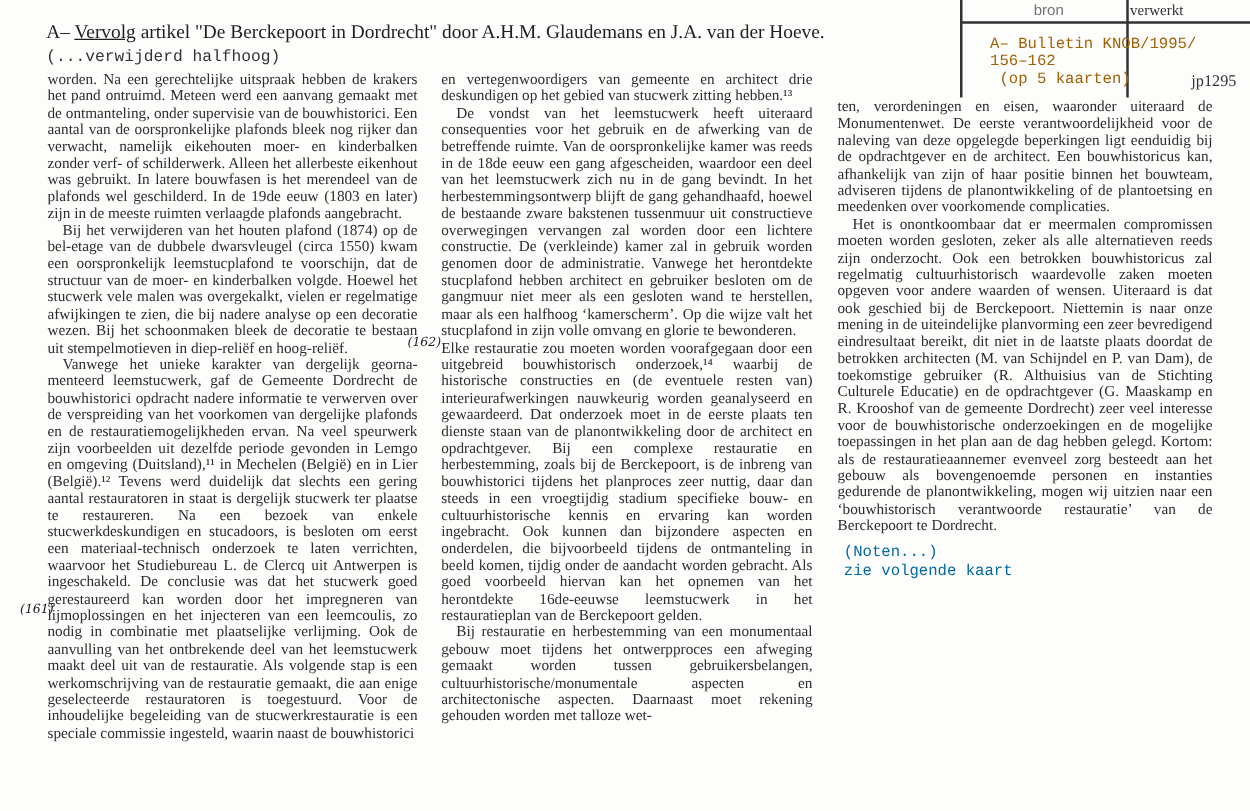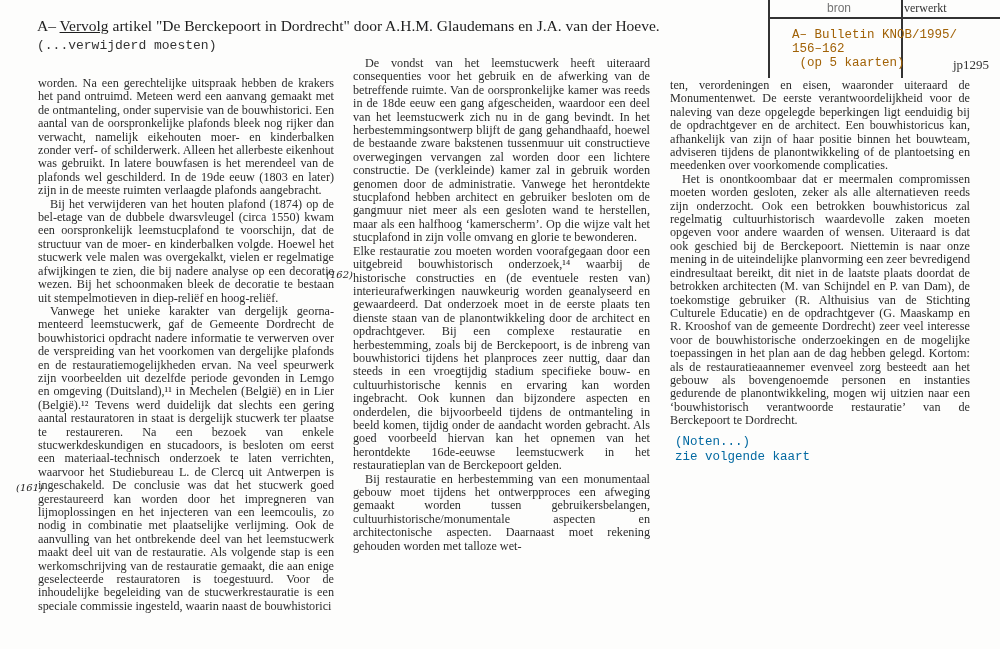--- a/index.html
+++ b/index.html
@@ -3,41 +3,41 @@
 <meta charset="utf-8">
 <style>
   html, body { margin:0; padding:0; }
   body { width:1000px; height:649px; background:#fdfdfc; position:relative; overflow:hidden; color:#2a2a2a; }
   .title { position:absolute; left:37px; top:17px; font-family:"Liberation Serif","DejaVu Serif",serif; font-size:15.5px; color:#1e1e1e; white-space:nowrap; }
   .title .ul { text-decoration:underline;text-align:center; }
   .subtitle { position:absolute; left:37px; top:38px; font-family:"Liberation Mono","DejaVu Sans Mono",monospace; font-size:13px; color:#333; white-space:nowrap; }
   .col { position:absolute; font-family:"Liberation Serif","DejaVu Serif",serif; font-size:12.2px; line-height:13.4px; color:#2c2c2c; text-align:justify; }
   .col p { margin:0; }
   .col p.ind { text-indent:12px; }
-  .col1 { left:38px; top:57px; width:296px;margin-top:20px; }
+  .col1 { left:38px; top:57px; width:296px; }
   .col2 { left:353px; top:57px; width:297px; }
   .col3 { left:670px; top:79px; width:300px; }
   .heading { font-weight:bold; margin:6px 0 6px 0 !important; }
   .hand { position:absolute; font-family:"DejaVu Serif",serif; font-style:italic; font-size:10px; color:#222; }
   .hand161 { left:16px; top:482px;text-align:center; }
   .hand162 { left:326px; top:269px; }
   .box { position:absolute; left:768px; top:0; width:232px; height:78px; }
   .box .vl { position:absolute; background:#333; width:1.5px; }
   .box .hl { position:absolute; background:#333; height:1.5px; }
   .bron-h { position:absolute; left:780px; top:1px; width:118px; text-align:center; font-family:"Liberation Sans","DejaVu Sans",sans-serif; font-size:12px; color:#737373; }
   .verw-h { position:absolute; left:904px; top:1px; width:108px; text-align:left; font-family:Liberation Serif, serif; font-size:12px; color:#333; }
   .bron-v { position:absolute; left:776px; top:28px; font-family:"Liberation Mono","DejaVu Sans Mono",monospace; font-size:12.5px; line-height:14px; color:#a16207; white-space:pre;margin-left:16px; }
   .verw-v { position:absolute; left:953px; top:57px; font-family:"Liberation Serif","DejaVu Serif",serif; font-size:13px; color:#333; }
   .notes { position:absolute; left:675px; top:435px; font-family:"Liberation Mono","DejaVu Sans Mono",monospace; font-size:12.5px; line-height:15px; color:#0369a1; white-space:pre; }
 </style>
 </head>
 <body>
 
 <div class="title"><span>A– </span><span class="ul">Vervolg</span><span> artikel "De Berckepoort in Dordrecht" door A.H.M. Glaudemans en J.A. van der Hoeve.</span></div>
-<div class="subtitle">(...verwijderd moesten)</div>
+<div class="subtitle">(...verwijderd halfhoog)</div>
 
 <div class="box">
   <div class="vl" style="left:0;top:0;height:78px"></div>
   <div class="vl" style="left:133px;top:0;height:78px"></div>
   <div class="hl" style="left:0;top:17px;width:232px"></div>
 </div>
 <div class="bron-h">bron</div>
 <div class="verw-h">verwerkt</div>
 <div class="bron-v">A– Bulletin KNOB/1995/
 156–162
@@ -47,20 +47,21 @@
 <div class="hand hand161">(161)</div>
 <div class="hand hand162">(162)</div>
 
 <div class="col col1">
   <p>worden. Na een gerechtelijke uitspraak hebben de krakers het pand ontruimd. Meteen werd een aanvang gemaakt met de ontmanteling, onder supervisie van de bouwhistorici. Een aantal van de oorspronkelijke plafonds bleek nog rijker dan verwacht, namelijk eikehouten moer- en kinderbalken zonder verf- of schilderwerk. Alleen het allerbeste eikenhout was gebruikt. In latere bouwfasen is het merendeel van de plafonds wel geschilderd. In de 19de eeuw (1803 en later) zijn in de meeste ruimten verlaagde plafonds aangebracht.</p>
   <p class="ind">Bij het verwijderen van het houten plafond (1874) op de bel-etage van de dubbele dwarsvleugel (circa 1550) kwam een oorspronkelijk leemstucplafond te voorschijn, dat de structuur van de moer- en kinderbalken volgde. Hoewel het stucwerk vele malen was overgekalkt, vielen er regelmatige afwijkingen te zien, die bij nadere analyse op een decoratie wezen. Bij het schoonmaken bleek de decoratie te bestaan uit stempelmotieven in diep-reliëf en hoog-reliëf.</p>
   <p class="ind">Vanwege het unieke karakter van dergelijk georna­menteerd leemstucwerk, gaf de Gemeente Dordrecht de bouwhistorici opdracht nadere informatie te verwerven over de verspreiding van het voorkomen van dergelijke plafonds en de restauratiemogelijkheden ervan. Na veel speurwerk zijn voorbeelden uit dezelfde periode gevonden in Lemgo en omgeving (Duitsland),¹¹ in Mechelen (België) en in Lier (België).¹² Tevens werd duidelijk dat slechts een gering aantal restauratoren in staat is dergelijk stucwerk ter plaatse te restaureren. Na een bezoek van enkele stucwerkdeskundigen en stucadoors, is besloten om eerst een materiaal-technisch onderzoek te laten verrichten, waarvoor het Studiebureau L. de Clercq uit Antwerpen is ingeschakeld. De conclusie was dat het stucwerk goed gerestaureerd kan worden door het impregneren van lijmoplossingen en het injecteren van een leemcoulis, zo nodig in combinatie met plaatselijke verlijming. Ook de aanvulling van het ontbrekende deel van het leemstucwerk maakt deel uit van de restauratie. Als volgende stap is een werkomschrijving van de restauratie gemaakt, die aan enige geselecteerde restauratoren is toegestuurd. Voor de inhoudelijke begeleiding van de stucwerkrestauratie is een speciale commissie ingesteld, waarin naast de bouwhistorici</p>
 </div>
 
 <div class="col col2">
+  <p>en vertegenwoordigers van gemeente en architect drie deskundigen op het gebied van stucwerk zitting hebben.¹³</p>
   <p class="ind">De vondst van het leemstucwerk heeft uiteraard consequenties voor het gebruik en de afwerking van de betreffende ruimte. Van de oorspronkelijke kamer was reeds in de 18de eeuw een gang afgescheiden, waardoor een deel van het leemstucwerk zich nu in de gang bevindt. In het herbestemmingsontwerp blijft de gang gehandhaafd, hoewel de bestaande zware bakstenen tussenmuur uit constructieve overwegingen vervangen zal worden door een lichtere constructie. De (verkleinde) kamer zal in gebruik worden genomen door de administratie. Vanwege het herontdekte stucplafond hebben architect en gebruiker besloten om de gangmuur niet meer als een gesloten wand te herstellen, maar als een halfhoog ‘kamerscherm’. Op die wijze valt het stucplafond in zijn volle omvang en glorie te bewonderen.</p>
   <p>Elke restauratie zou moeten worden voorafgegaan door een uitgebreid bouwhistorisch onderzoek,¹⁴ waarbij de historische constructies en (de eventuele resten van) interieurafwerkingen nauwkeurig worden geanalyseerd en gewaardeerd. Dat onderzoek moet in de eerste plaats ten dienste staan van de planontwikkeling door de architect en opdrachtgever. Bij een complexe restauratie en herbestemming, zoals bij de Berckepoort, is de inbreng van bouwhistorici tijdens het planproces zeer nuttig, daar dan steeds in een vroegtijdig stadium specifieke bouw- en cultuurhistorische kennis en ervaring kan worden ingebracht. Ook kunnen dan bijzondere aspecten en onderdelen, die bijvoorbeeld tijdens de ontmanteling in beeld komen, tijdig onder de aandacht worden gebracht. Als goed voorbeeld hiervan kan het opnemen van het herontdekte 16de-eeuwse leemstucwerk in het restauratieplan van de Berckepoort gelden.</p>
   <p class="ind">Bij restauratie en herbestemming van een monumentaal gebouw moet tijdens het ontwerpproces een afweging gemaakt worden tussen gebruikersbelangen, cultuurhistorische/monumentale aspecten en architectonische aspecten. Daarnaast moet rekening gehouden worden met talloze wet-</p>
 </div>
 
 <div class="col col3">
   <p>ten, verordeningen en eisen, waaronder uiteraard de Monumentenwet. De eerste verantwoordelijkheid voor de naleving van deze opgelegde beperkingen ligt eenduidig bij de opdrachtgever en de architect. Een bouwhistoricus kan, afhankelijk van zijn of haar positie binnen het bouwteam, adviseren tijdens de planontwikkeling of de plantoetsing en meedenken over voorkomende complicaties.</p>
   <p class="ind">Het is onontkoombaar dat er meermalen compromissen moeten worden gesloten, zeker als alle alternatieven reeds zijn onderzocht. Ook een betrokken bouwhistoricus zal regelmatig cultuurhistorisch waardevolle zaken moeten opgeven voor andere waarden of wensen. Uiteraard is dat ook geschied bij de Berckepoort. Niettemin is naar onze mening in de uiteindelijke planvorming een zeer bevredigend eindresultaat bereikt, dit niet in de laatste plaats doordat de betrokken architecten (M. van Schijndel en P. van Dam), de toekomstige gebruiker (R. Althuisius van de Stichting Culturele Educatie) en de opdrachtgever (G. Maaskamp en R. Krooshof van de gemeente Dordrecht) zeer veel interesse voor de bouwhistorische onderzoekingen en de mogelijke toepassingen in het plan aan de dag hebben gelegd. Kortom: als de restauratieaannemer evenveel zorg besteedt aan het gebouw als bovengenoemde personen en instanties gedurende de planontwikkeling, mogen wij uitzien naar een ‘bouwhistorisch verantwoorde restauratie’ van de Berckepoort te Dordrecht.</p>
 </div>
 

